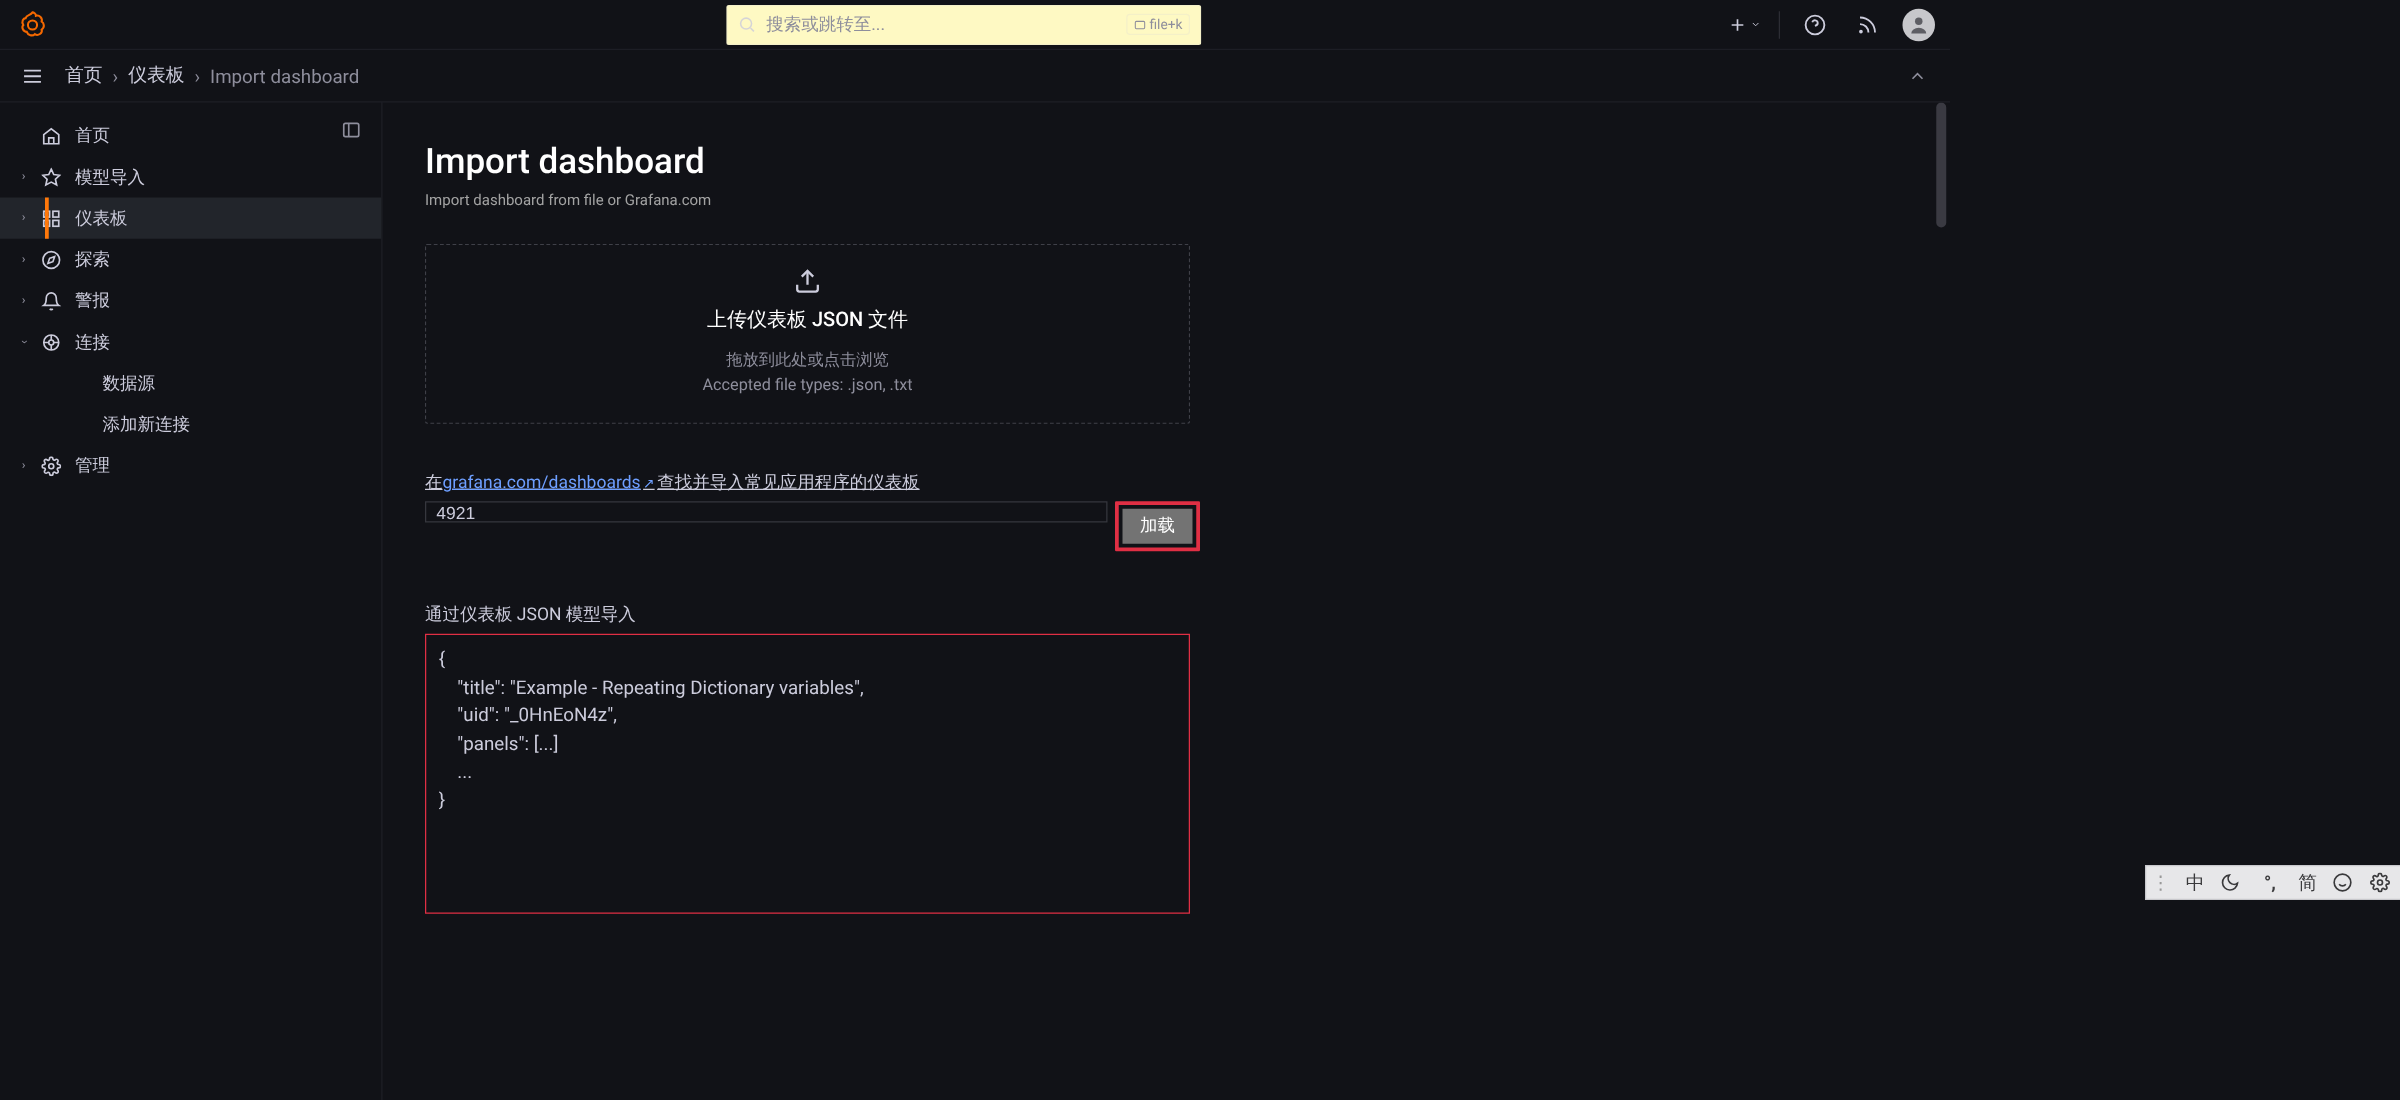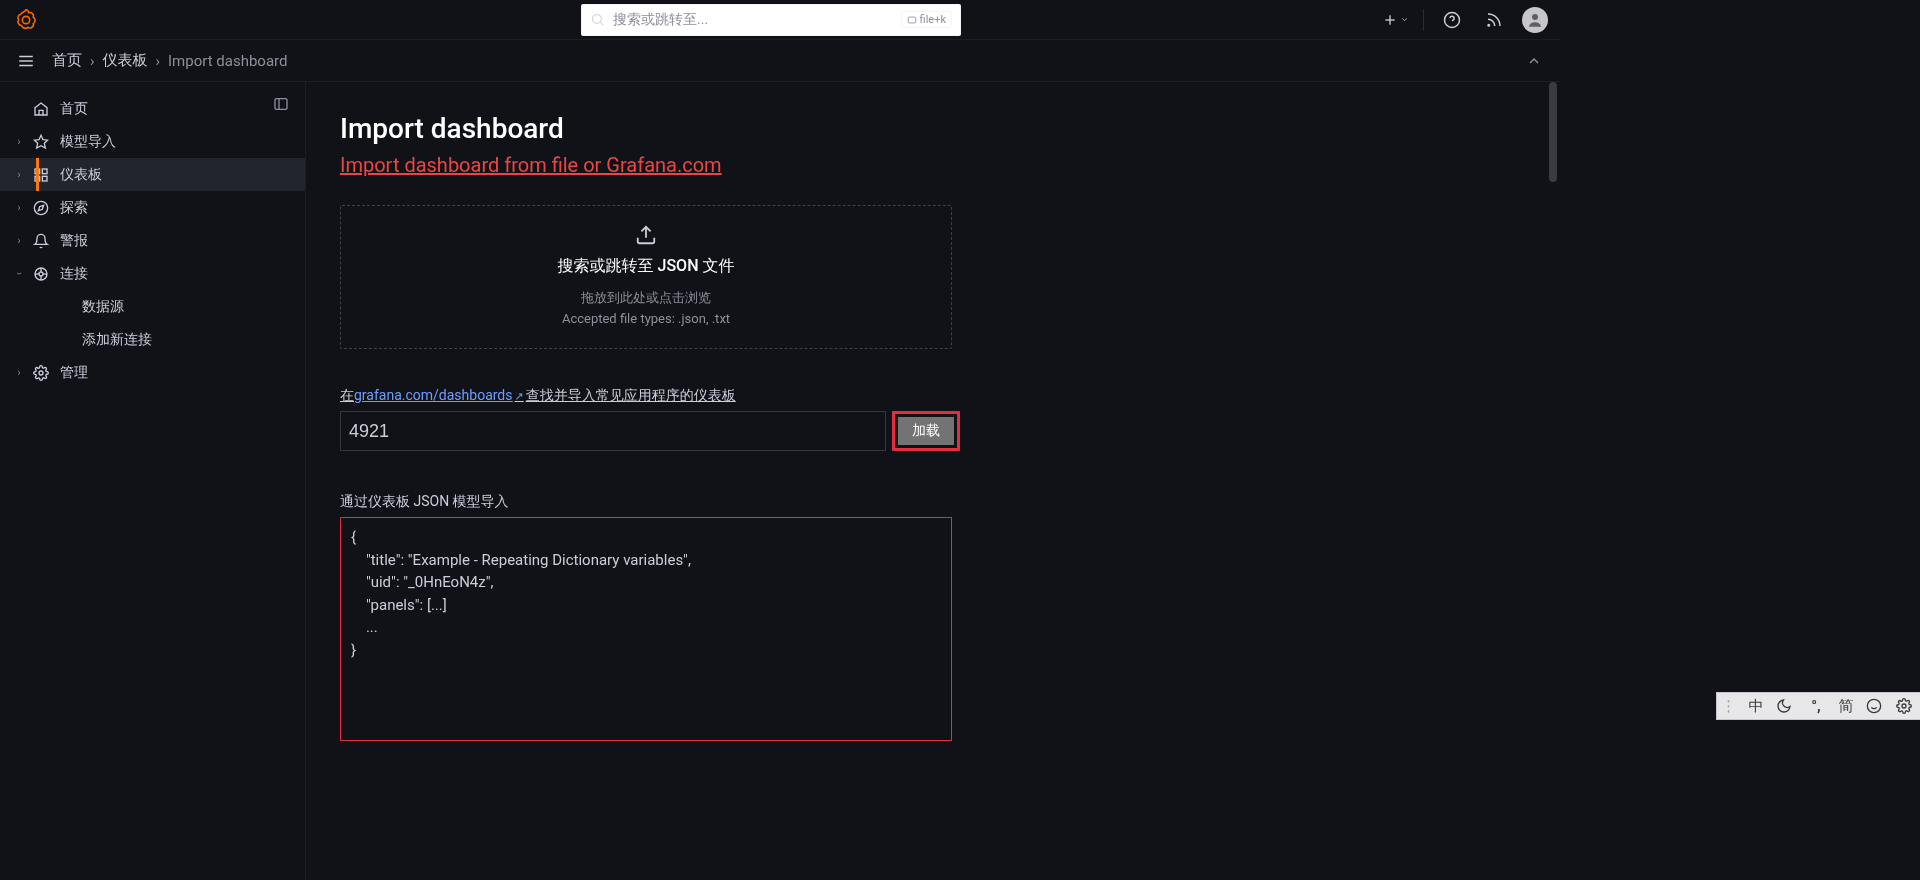--- a/index.html
+++ b/index.html
@@ -17,21 +17,21 @@
   display: flex;
   align-items: center;
   padding: 0 12px;
   border-bottom: 1px solid rgba(204, 204, 220, 0.07);
 }
 .topbar .logo { width: 28px; height: 28px; display: flex; align-items: center; justify-content: center; cursor: pointer; }
 .topbar .spacer { flex: 1; }
 .search-box {
   display: flex;
   align-items: center;
-  background: #ffffff;
+  background: #fef9c3;
   border: 1px solid rgba(204,204,220,0.2);
   border-radius: 2px;
   height: 32px;
   width: 380px;
   padding: 0 8px;
   cursor: pointer;
   position: relative;
 }
 .search-box .si { color: #ccccdc; opacity: 0.8; }
 .search-box .ph { margin-left: 8px; color: #8e8e9c; flex: 1; }
@@ -88,21 +88,21 @@
 }
 .side-sub { padding-left: 82px; height: 33px; display:flex; align-items:center; cursor:pointer; color:#ccccdc;}
 .collapse-btn { position: absolute; top: 10px; right: 12px; width:24px; height:24px; display:flex; align-items:center; justify-content:center; cursor:pointer; color:#8e8e9c;}
 .main {
   flex: 1;
   overflow-y: auto;
   padding: 30px 0 0 34px;
   position: relative;
 }
 .page-title { font-size: 28px; font-weight: 500; color: #fff; }
-.page-subtitle { font-size: 20px; color: #ef4444; margin-top: 8px; text-decoration: underline; }
+.page-subtitle { font-size: 12px; color: #a3a3a3; margin-top: 8px; }
 .upload-zone {
   width: 612px;
   border: 1px dashed rgba(204,204,220,0.25);
   border-radius: 2px;
   padding: 18px 0 22px 0;
   margin-top: 28px;
   display: flex;
   flex-direction: column;
   align-items: center;
   cursor: pointer;
@@ -111,24 +111,24 @@
 .upload-zone .ut2 { color: #8e8e9c; font-size: 13px; margin-top: 12px; }
 .upload-zone .ut3 { color: #8e8e9c; font-size: 13px; margin-top: 4px; }
 .hint-row { margin-top: 38px; font-size: 14px; color: #ccccdc; text-decoration: underline;}
 .hint-row a { color: #6e9fff; text-decoration: underline; }
 .ext-icon { font-size: 11px; color:#6e9fff; margin:0 2px;}
 .id-row { display: flex; align-items: stretch; margin-top: 6px; width: 620px; }
 .id-input {
   flex: 1;
   background: #111217;
   border: 1px solid rgba(204,204,220,0.2);
-  height: 40px;
+  height: 17px;
   color: #ccccdc;
   padding: 0 8px;
-  font-size: 18px;
+  font-size: 14px;
   outline: none;
 }
 .load-wrap { padding: 3px; border: 3px solid #e02f44; margin-left: 6px; border-radius: 1px;}
 .load-btn {
   background: #737373;
   color: #fff;
   border: none;
   height: 28px;
   padding: 0 14px;
   cursor: pointer;
@@ -354,21 +354,21 @@
     <div class="page-subtitle">Import dashboard from file or Grafana.com</div>
 
     <div class="upload-zone">
       <span>
         <svg width="22" height="22" viewBox="0 0 24 24" fill="none" stroke="#ccccdc" stroke-width="2">
             <path d="M21 15v4a2 2 0 0 1-2 2H5a2 2 0 0 1-2-2v-4"></path>
             <polyline points="17 8 12 3 7 8"></polyline>
             <line x1="12" y1="3" x2="12" y2="15"></line>
           </svg>
       </span>
-      <div class="ut">搜索或跳转至 JSON 文件</div>
+      <div class="ut">上传仪表板 JSON 文件</div>
       <div class="ut2">拖放到此处或点击浏览</div>
       <div class="ut3">Accepted file types: .json, .txt</div>
     </div>
 
     <div class="hint-row">
       <span>在</span><a>grafana.com/dashboards</a><span class="ext-icon">↗</span><span>查找并导入常见应用程序的仪表板</span>
     </div>
 
     <div class="id-row">
       <input class="id-input" value="4921" style="">

